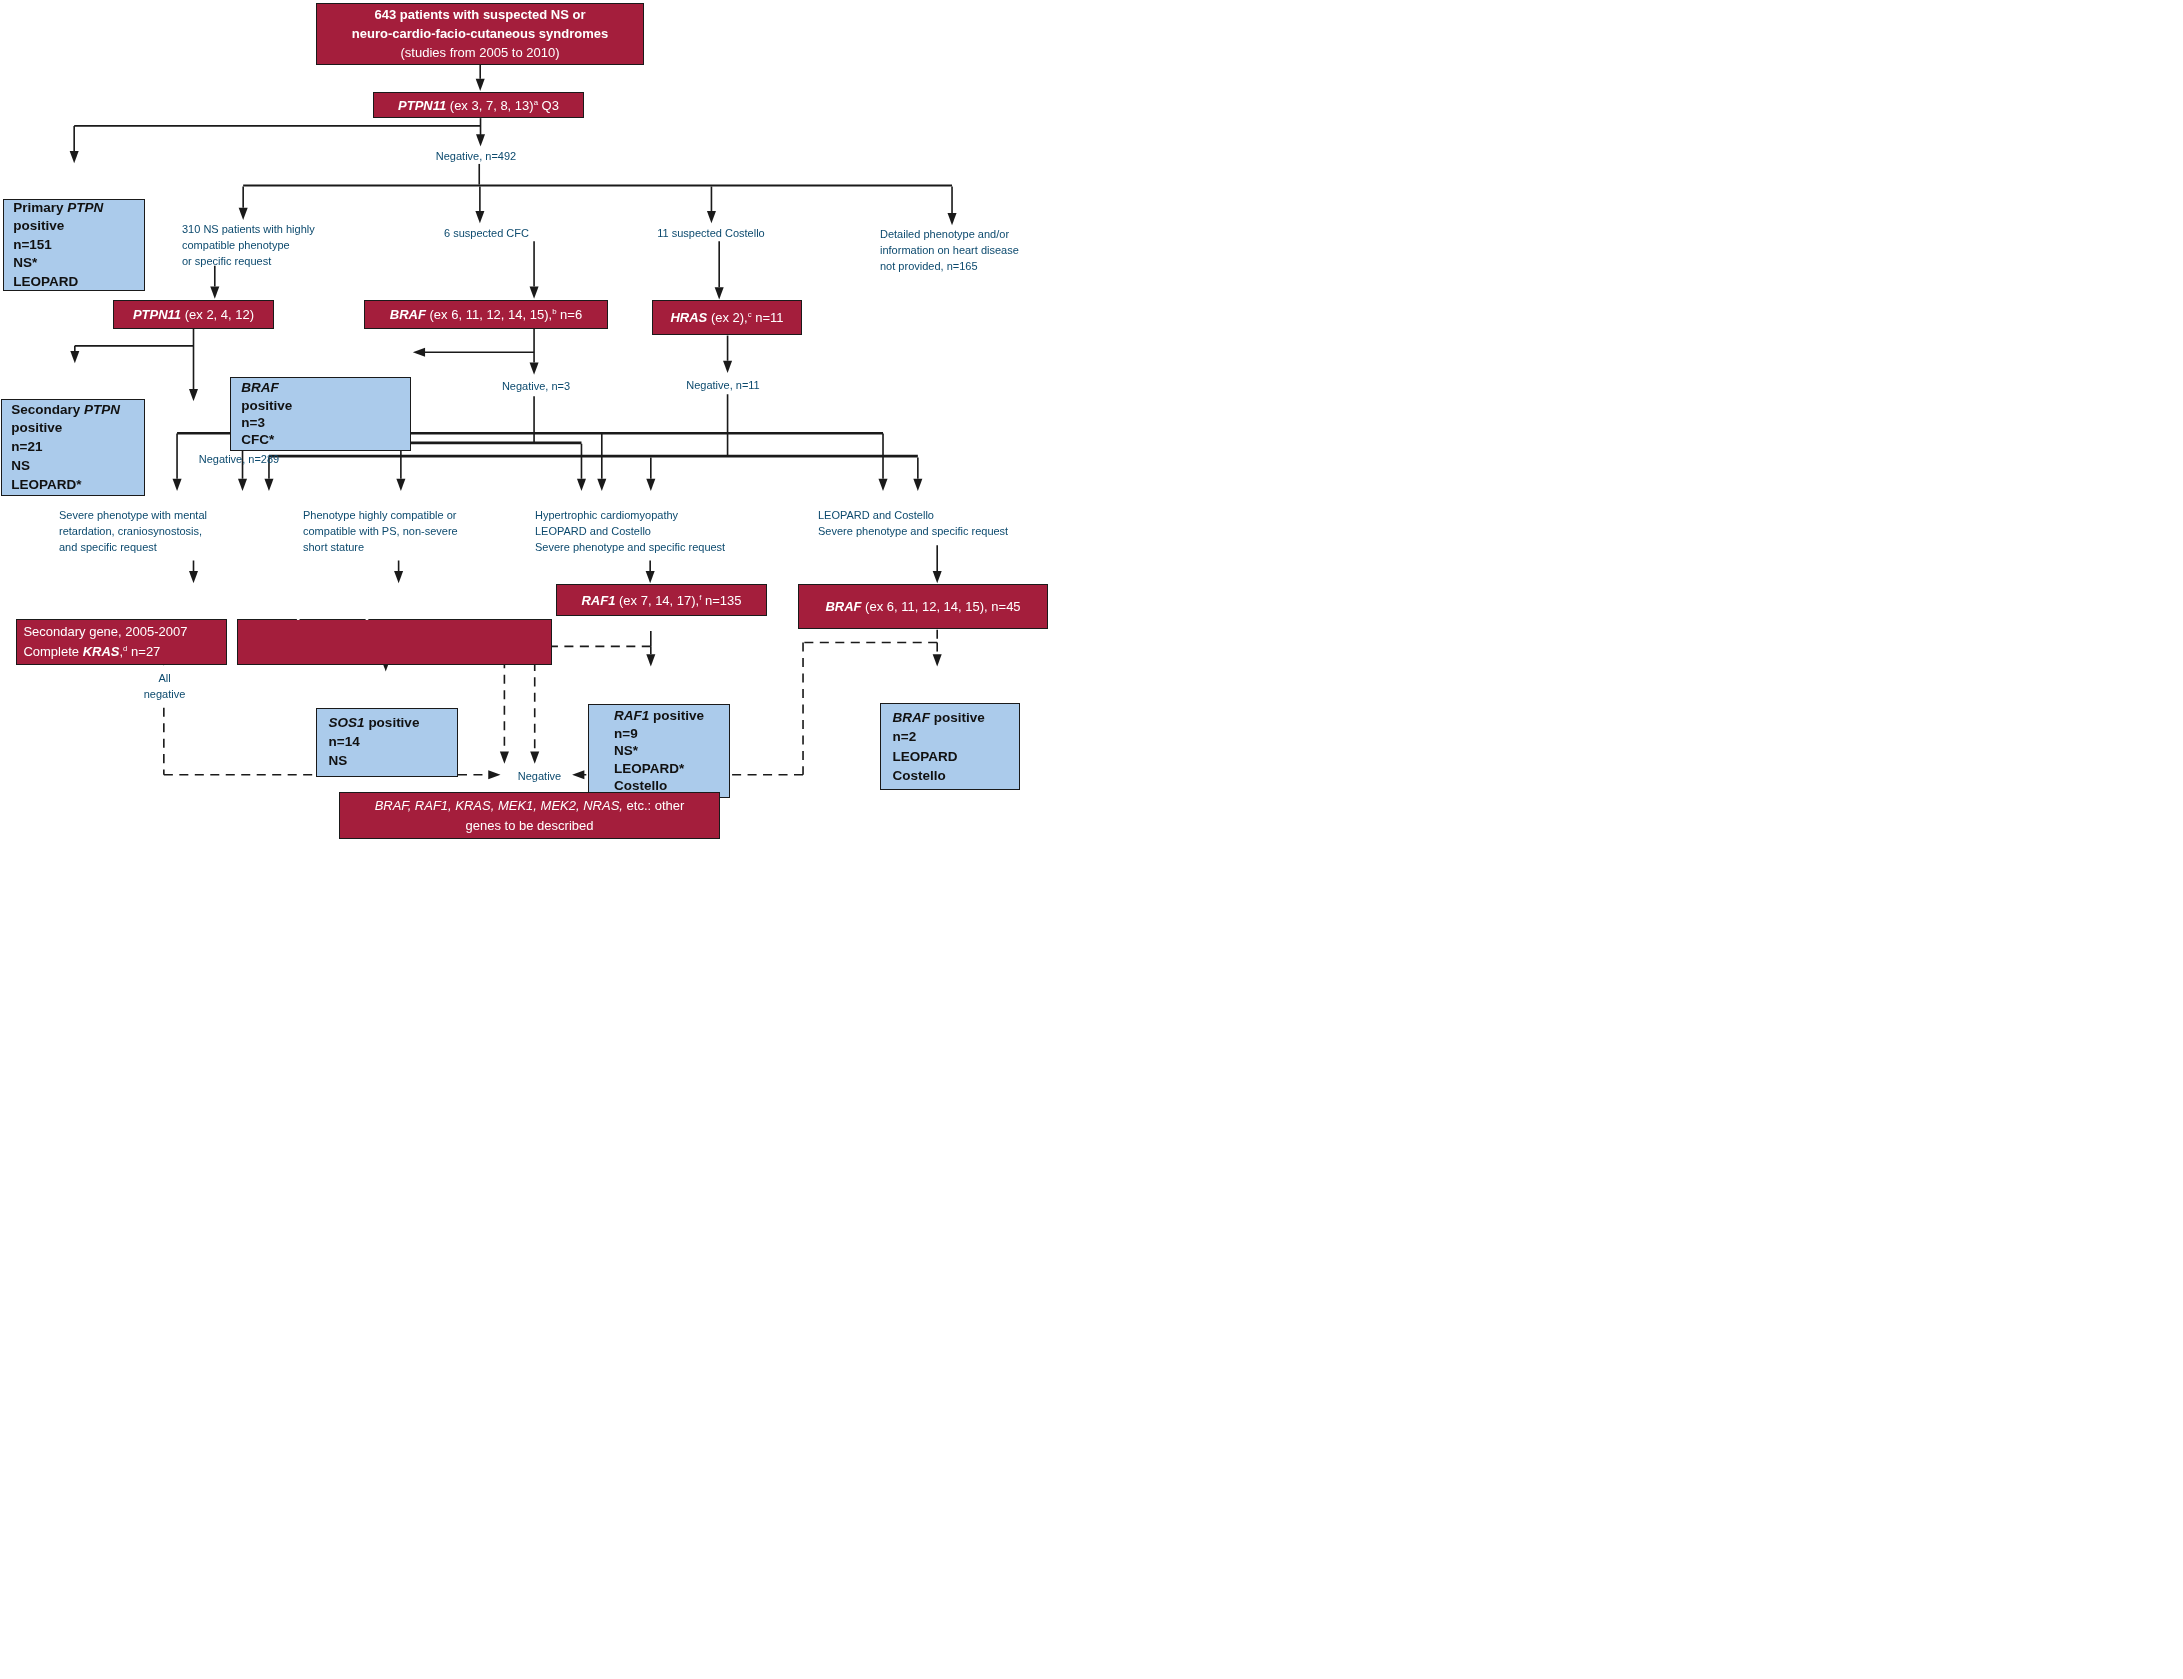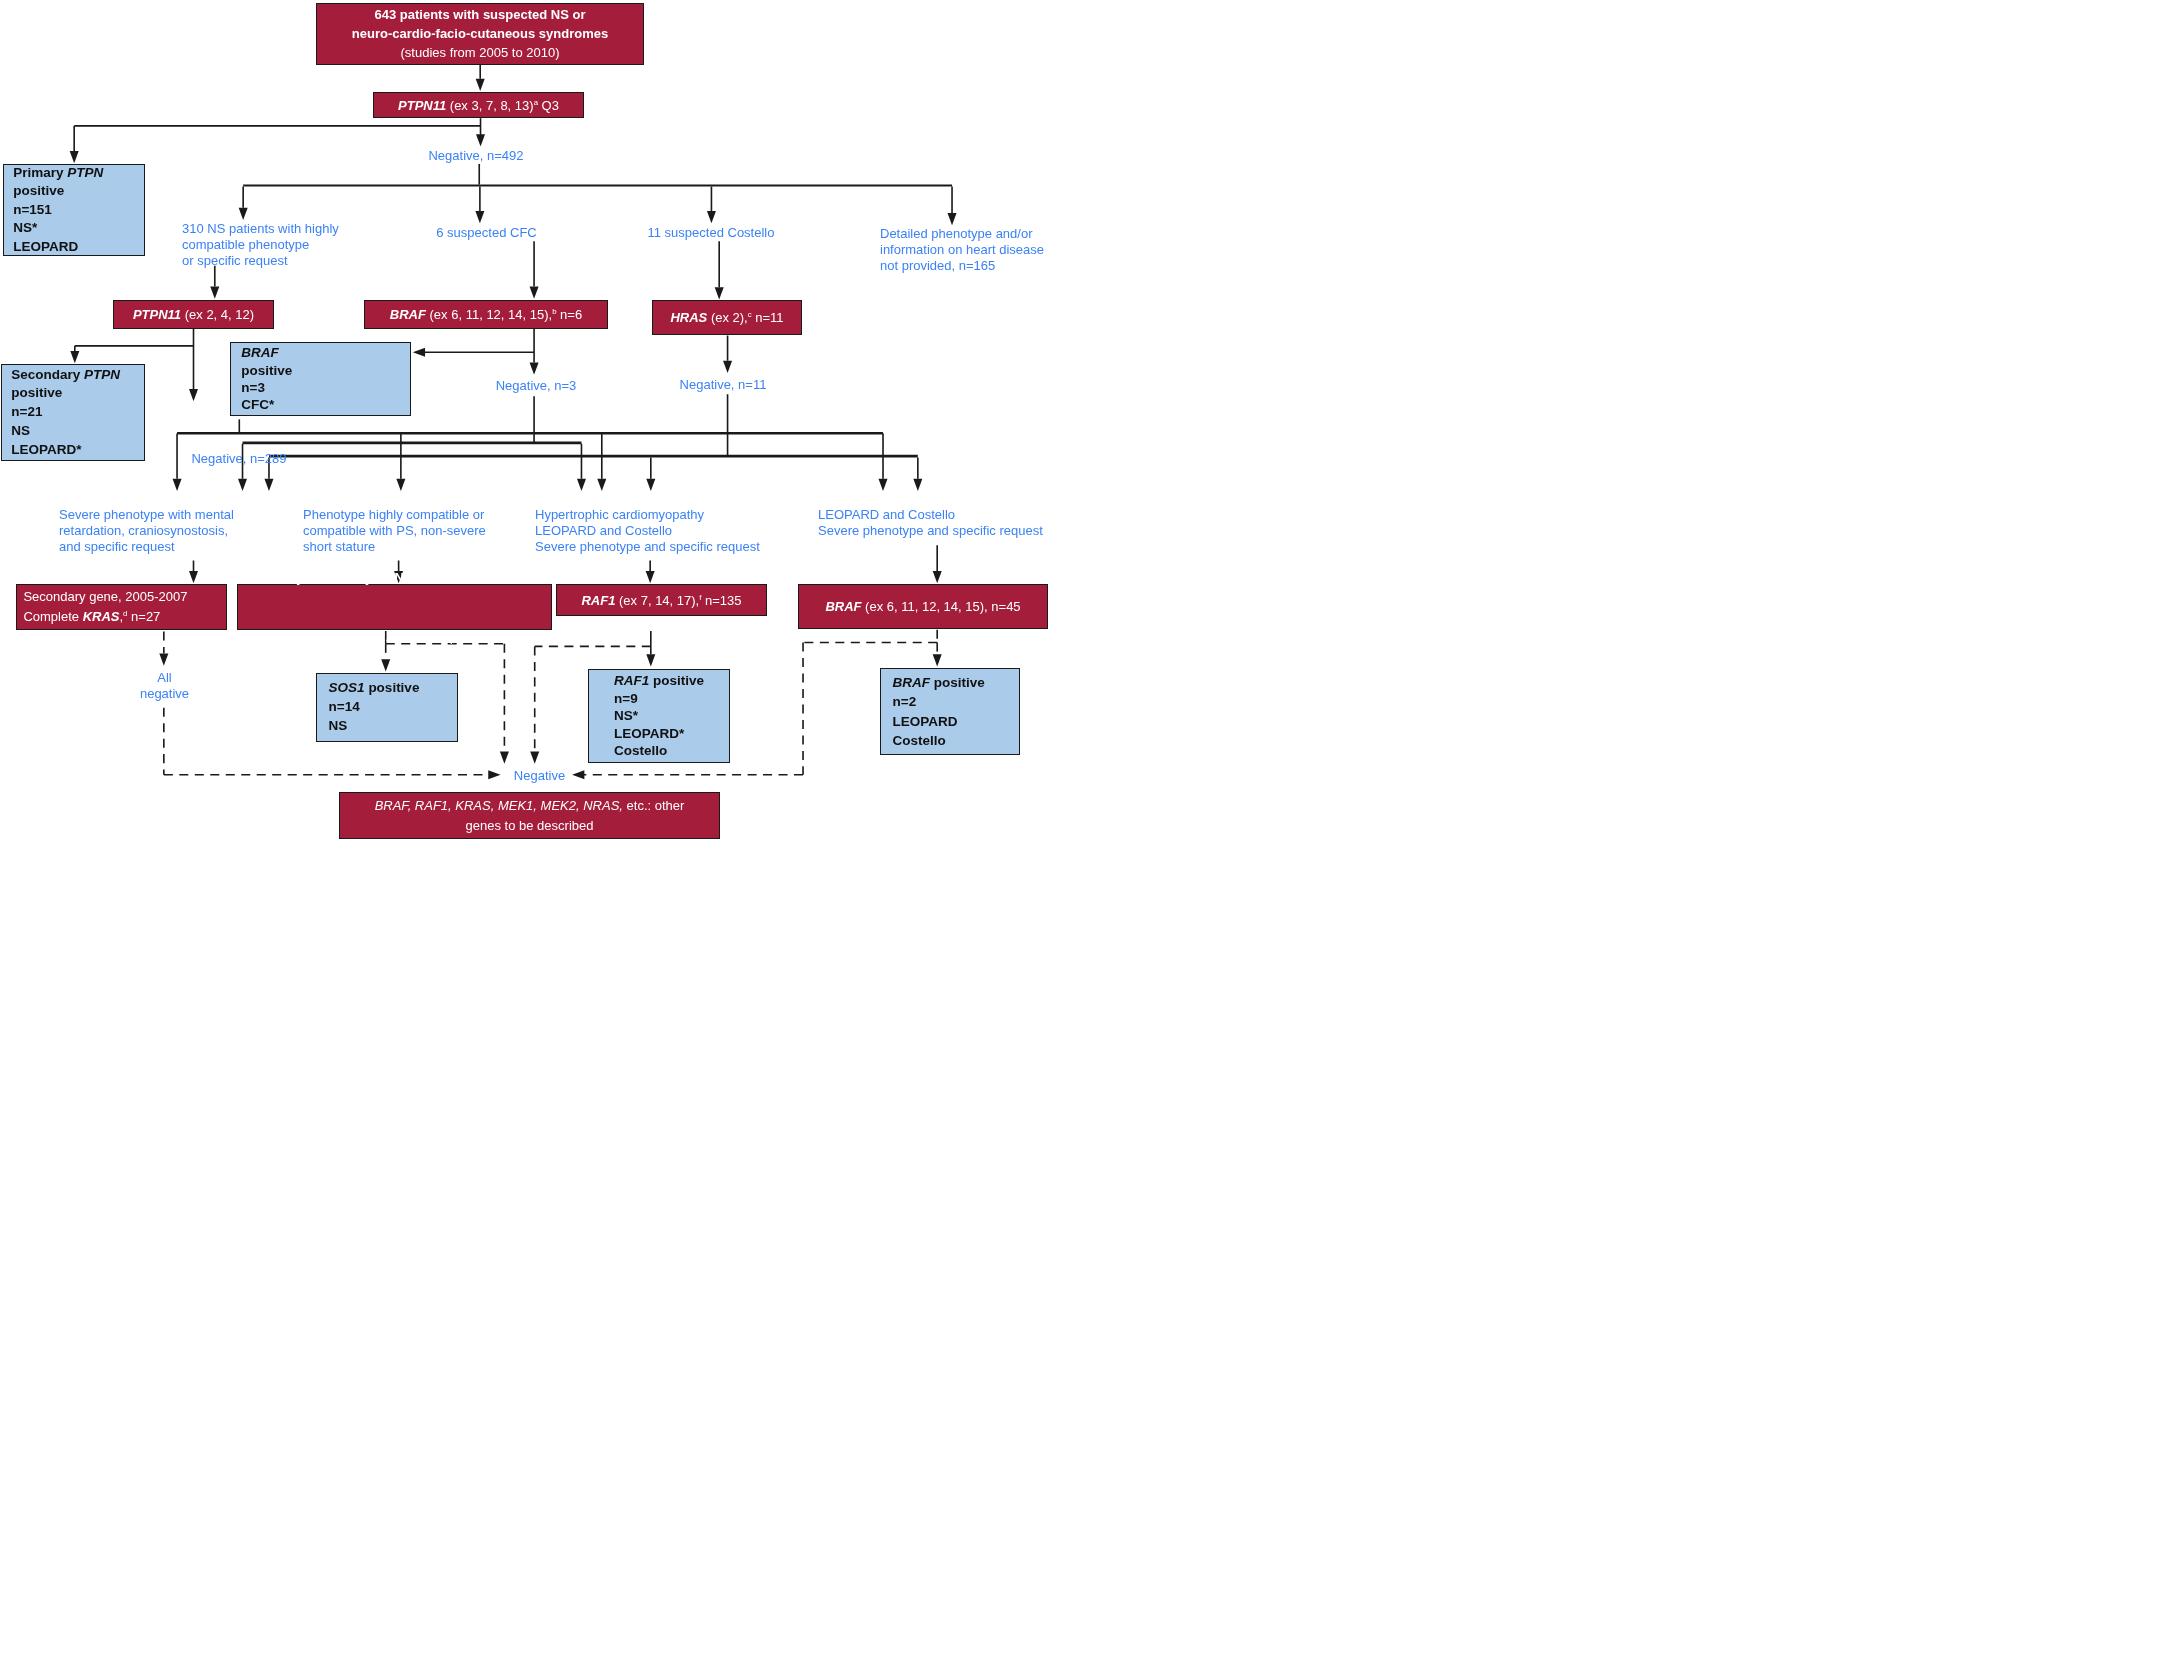--- a/index.html
+++ b/index.html
@@ -8,23 +8,23 @@
     font-family:"Liberation Sans",sans-serif;color:#1a1a1a;overflow:hidden;
   }
   svg.wires{position:absolute;left:0;top:0;z-index:1;}
   .box{
     position:absolute;z-index:2;border:1.9px solid #1a1a1a;box-sizing:border-box;
     display:flex;flex-direction:column;justify-content:center;
   }
   .box.red{background:var(--red,#A41E3C);color:#ffffff;font-size:13px;}
   .box.blue{background:var(--blue,#ABCBEB);color:#111111;font-weight:bold;font-size:13.5px;}
   .box.center{align-items:center;text-align:center;}
-  .box.leftpad{align-items:flex-start;text-align:left;}
+  .box.leftpad{align-items:flex-start;text-align:left;margin-top:35px;}
   .ln{white-space:nowrap;}
-  .label{position:absolute;z-index:2;font-size:13px;line-height:16px;color:#3b82f6;}
+  .label{position:absolute;z-index:2;font-size:11px;line-height:16px;color:#0c4a6e;}
   .label.center{text-align:center;}
   sup{font-size:0.6em;line-height:0;}
   .fs22{font-size:14px;line-height:19.3px;}
   .lh27{line-height:17.4px;} .lh28{line-height:18.4px;} .lh29{line-height:18.7px;}
   .lh30{line-height:19.3px;} .lh31{line-height:20px;}
 </style>
 </head>
 <body style="--red: #A41E3C; --blue: #ABCBEB;">
 
 <div class="canvas">

